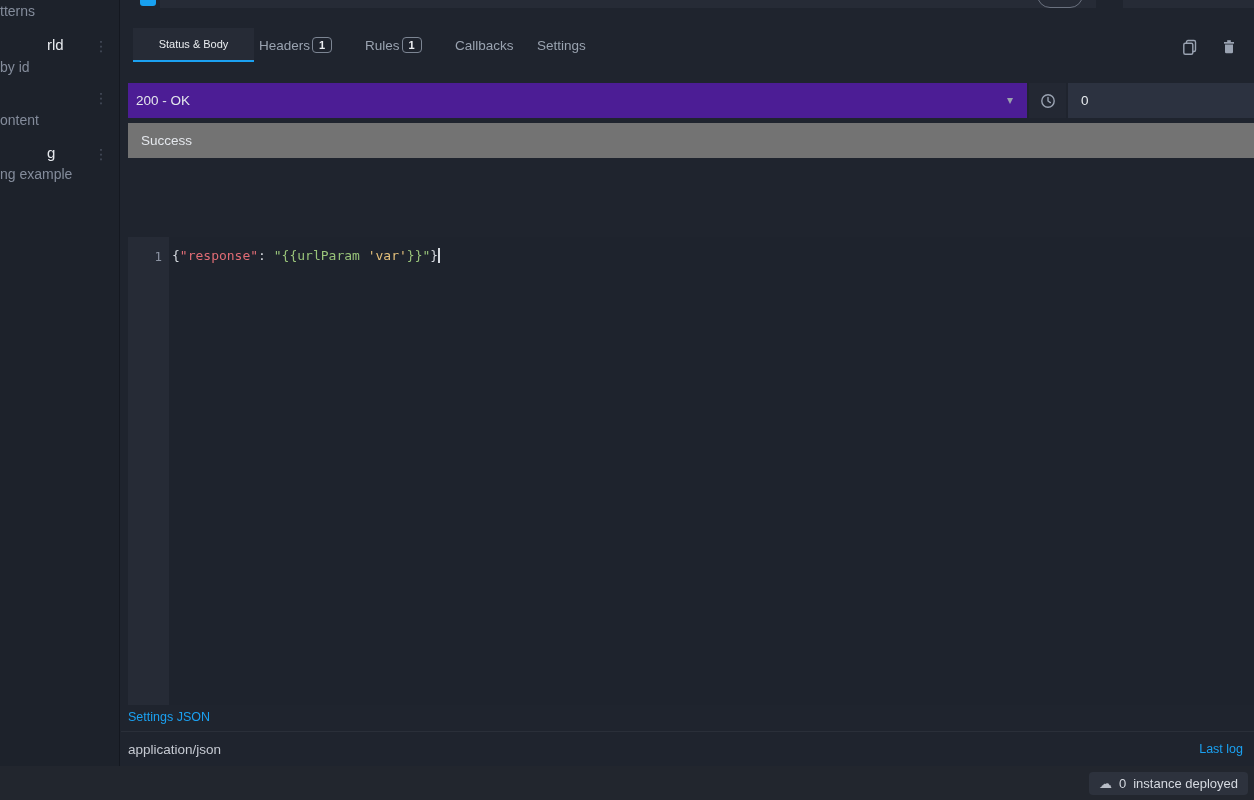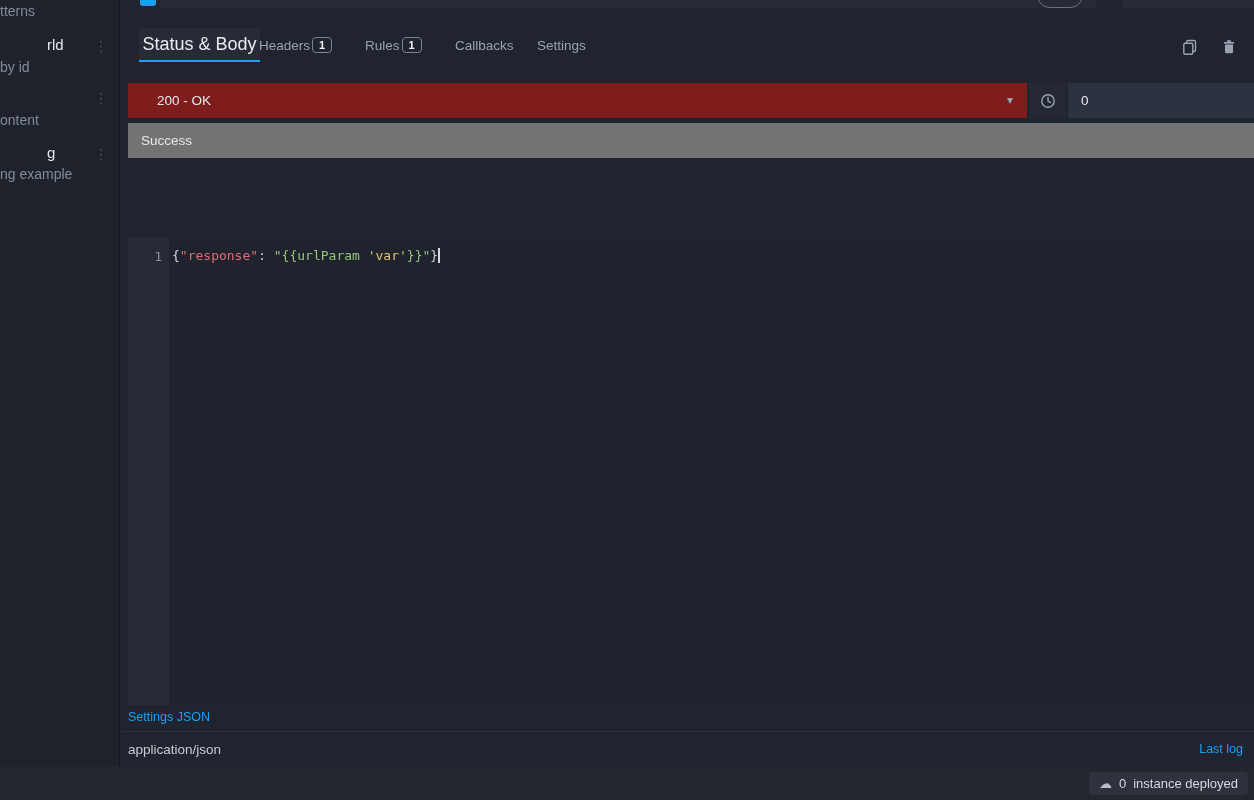--- a/index.html
+++ b/index.html
@@ -35,39 +35,39 @@
     position:absolute; left:916px; top:-18px; width:46px; height:26px;
     border:1px solid #6b7280; border-radius:13px; background:transparent;
   }
   .mode-panel {
     position:absolute; left:1002px; top:-28px; width:131px; height:36px;
     background:#262b36; display:flex; align-items:center; justify-content:space-around;
   }
   .mode-panel .micon { color:#aab0bc; font-size:13px; line-height:36px; cursor:pointer; }
   
   .tab-active {
-    position:absolute; left:18px; top:28px; width:121px; height:34px;
+    position:absolute; left:12px; top:28px; width:121px; height:34px;
     background:#262b36; border-bottom:2px solid #1ba1f1;
     display:flex; align-items:center; justify-content:center;
-    color:#e9ecef; font-size:18px; cursor:pointer;
+    color:#e9ecef; font-size:11px; cursor:pointer;
   }
   .tab {
     position:absolute; top:28px; height:34px; display:flex; align-items:center; gap:2px;
     color:#9aa3b0; font-size:13.5px; cursor:pointer;
   }
   .tab-badge {
     border:1px solid #7c8593; border-radius:4px; color:#eceef1;
     font-size:11px; font-weight:bold; padding:2px 6px 1px; line-height:11px;
   }
   .icon-btn { position:absolute; top:39px; width:16px; height:16px; cursor:pointer; }
   
   .status-select {
     position:absolute; left:7px; top:83px; width:899px; height:35px;
-    background:#7f1d1d; color:#e4e7ec; font-size:13.5px; line-height:35px;
-    padding-left:29px; cursor:pointer;
+    background:#4c1d95; color:#e4e7ec; font-size:13.5px; line-height:35px;
+    padding-left:8px; cursor:pointer;
   }
   .status-caret { position:absolute; right:14px; top:0; color:#99a1ae; font-size:12px; }
   .clock-seg {
     position:absolute; left:908px; top:83px; width:37px; height:35px;
     background:#232833; display:flex; align-items:center; justify-content:center; cursor:pointer;
   }
   .latency-input {
     position:absolute; left:947px; top:83px; width:186px; height:35px;
     background:#2c3240; color:#e8ebee; font-size:13.5px; line-height:35px; padding-left:13px;
   }

